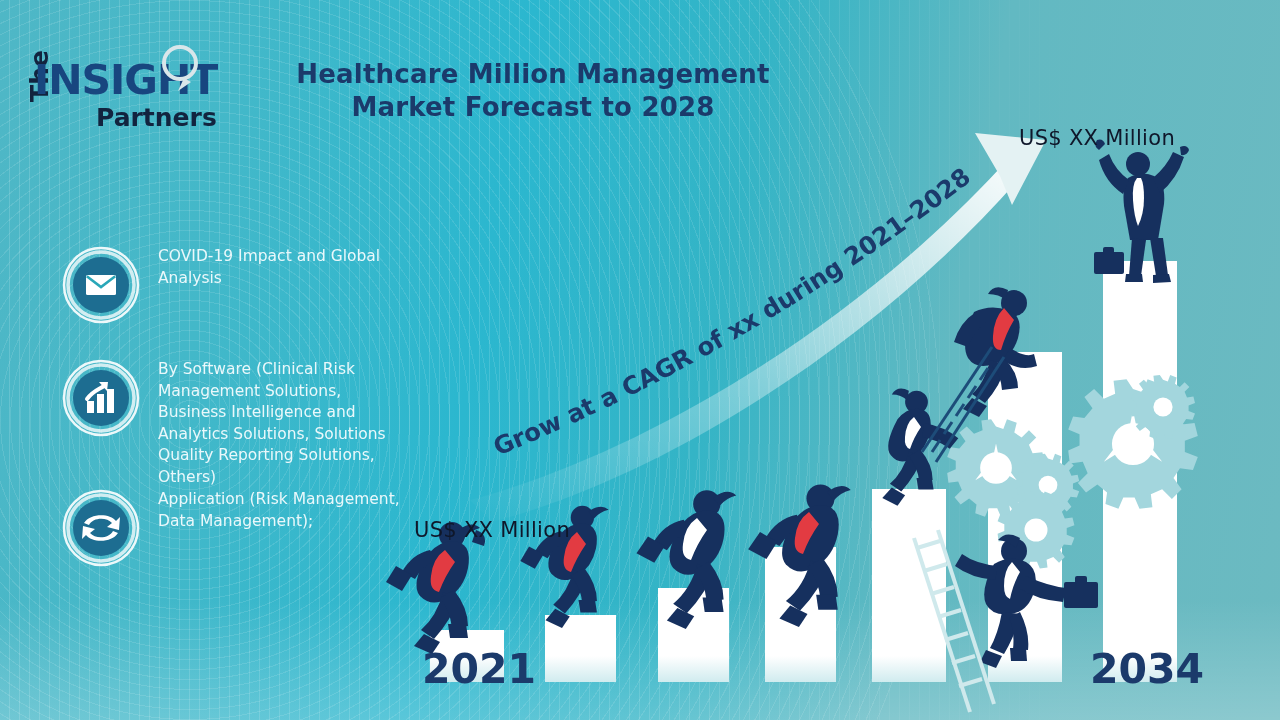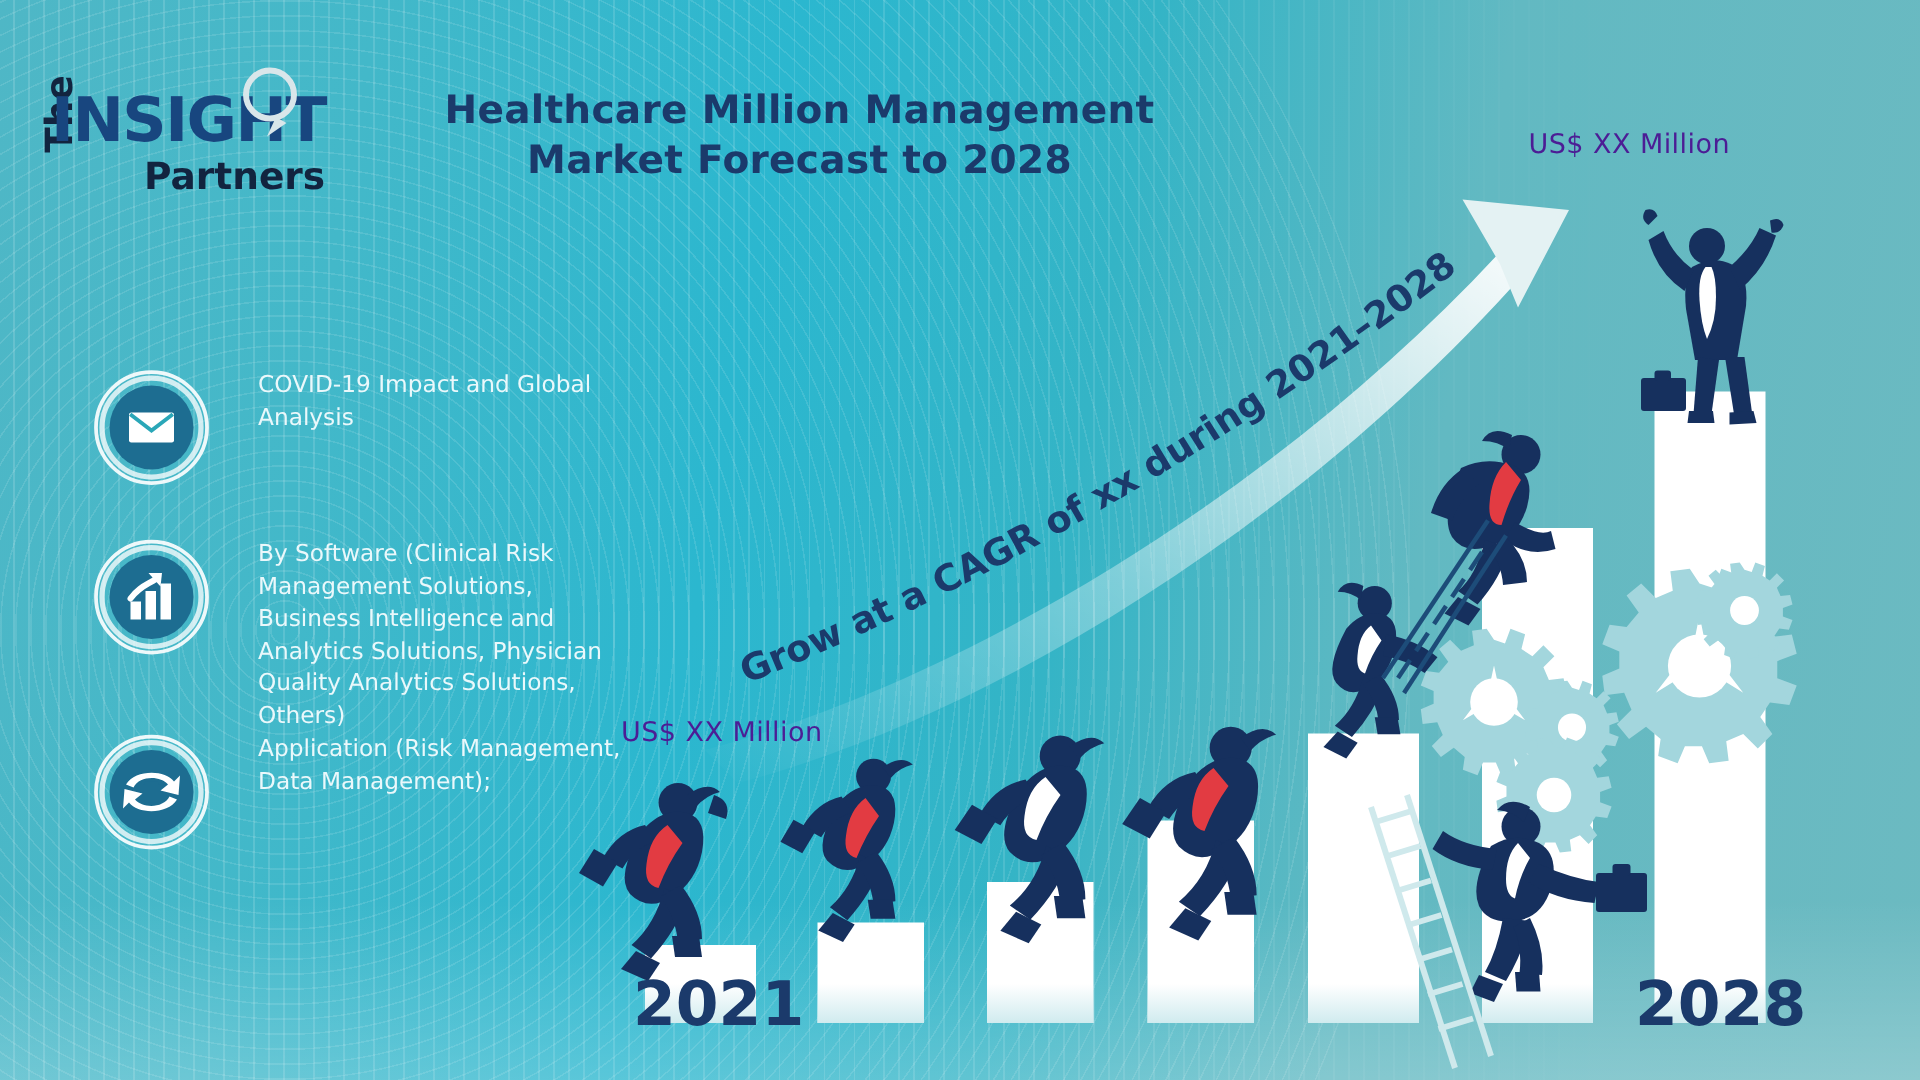--- a/index.html
+++ b/index.html
@@ -39,33 +39,33 @@
     color:#1b3a6b;font-weight:bold;font-size:26px;line-height:33px;
     text-align:center;letter-spacing:.2px;}
 
   
   .bullets{position:absolute;left:62px;top:246px;width:360px;}
   .bullet{position:absolute;display:flex;align-items:flex-start;}
   .b1{top:0px;}
   .b2{top:113px;}
   .b3{top:243px;}
   .bicon{width:78px;height:78px;flex:0 0 78px;position:relative;}
-  .btext{margin-left:32px;color:#eaf8fb;font-size:15.5px;line-height:21.5px;width:250px;}
+  .btext{margin-left:18px;color:#eaf8fb;font-size:15.5px;line-height:21.5px;width:250px;}
 
   
   .bars{position:absolute;left:0;top:0;width:1280px;height:720px;}
   .bar{position:absolute;background:#ffffff;}
   .bar::after{content:"";position:absolute;left:0;right:0;bottom:0;height:26px;
      background:linear-gradient(180deg,rgba(255,255,255,0) 0%,rgba(200,232,236,.85) 100%);}
 
   .yearlabel{position:absolute;color:#1b3a6b;font-weight:bold;font-size:41px;}
   .year-2021{left:422px;top:645px;}
   .year-2028{left:1090px;top:645px;}
 
-  .usd{position:absolute;color:#4c1d95;font-size:18px;letter-spacing:.3px;}
+  .usd{position:absolute;color:#0f172a;font-size:21px;letter-spacing:.3px;margin-top:40px;}
   .usd-left{left:414px;top:478px;}
   .usd-right{left:1019px;top:86px;}
 
   .people{position:absolute;inset:0;}
   .gears{position:absolute;inset:0;}
 </style>
 </head>
 <body>
 
 <div id="stage">
@@ -115,21 +115,21 @@
           <circle cx="39" cy="39" r="37" fill="none" stroke="#ffffff" stroke-width="2.5" opacity=".9"></circle>
           <circle cx="39" cy="39" r="33" fill="none" stroke="#ffffff" stroke-width="3.5" opacity=".75"></circle>
           <circle cx="39" cy="39" r="28" fill="#1d6d91"></circle>
           <rect x="25" y="42" width="7" height="12" fill="#ffffff"></rect>
           <rect x="35" y="35" width="7" height="19" fill="#ffffff"></rect>
           <rect x="45" y="30" width="7" height="24" fill="#ffffff"></rect>
           <path d="M25 40 C31 32 36 31 42 27" fill="none" stroke="#ffffff" stroke-width="4" stroke-linecap="round"></path>
           <path d="M37 23 L46 23 L45 32 Z" fill="#ffffff"></path>
         </svg>
       </div>
-      <div class="btext">By Software (Clinical Risk Management Solutions, Business Intelligence and Analytics Solutions, Physician Quality Analytics Solutions, Others)</div>
+      <div class="btext">By Software (Clinical Risk Management Solutions, Business Intelligence and Analytics Solutions, Solutions Quality Reporting Solutions, Others)</div>
     </div>
 
     <div class="bullet b3">
       <div class="bicon">
         <svg width="78" height="78" viewBox="0 0 78 78">
           <circle cx="39" cy="39" r="37" fill="none" stroke="#ffffff" stroke-width="2.5" opacity=".9"></circle>
           <circle cx="39" cy="39" r="33" fill="none" stroke="#ffffff" stroke-width="3.5" opacity=".75"></circle>
           <circle cx="39" cy="39" r="28" fill="#1d6d91"></circle>
           <path d="M22 34 C28 24 48 24 54 32 L58 28 L57 41 L45 38 L50 34 C45 28 31 28 27 36 Z" fill="#ffffff"></path>
           <path d="M56 44 C50 54 30 54 24 46 L20 50 L21 37 L33 40 L28 44 C33 50 47 50 51 42 Z" fill="#ffffff"></path>
@@ -342,15 +342,15 @@
       <line x1="956" y1="416" x2="964" y2="404"></line>
       <line x1="968" y1="398" x2="976" y2="386"></line>
       <line x1="980" y1="380" x2="988" y2="368"></line>
     </g>
   </svg>
 
   <div class="usd usd-left">US$ XX Million</div>
   <div class="usd usd-right">US$ XX Million</div>
 
   <div class="yearlabel year-2021">2021</div>
-  <div class="yearlabel year-2028">2028</div>
+  <div class="yearlabel year-2028">2034</div>
 
 </div>
 
 </body></html>

